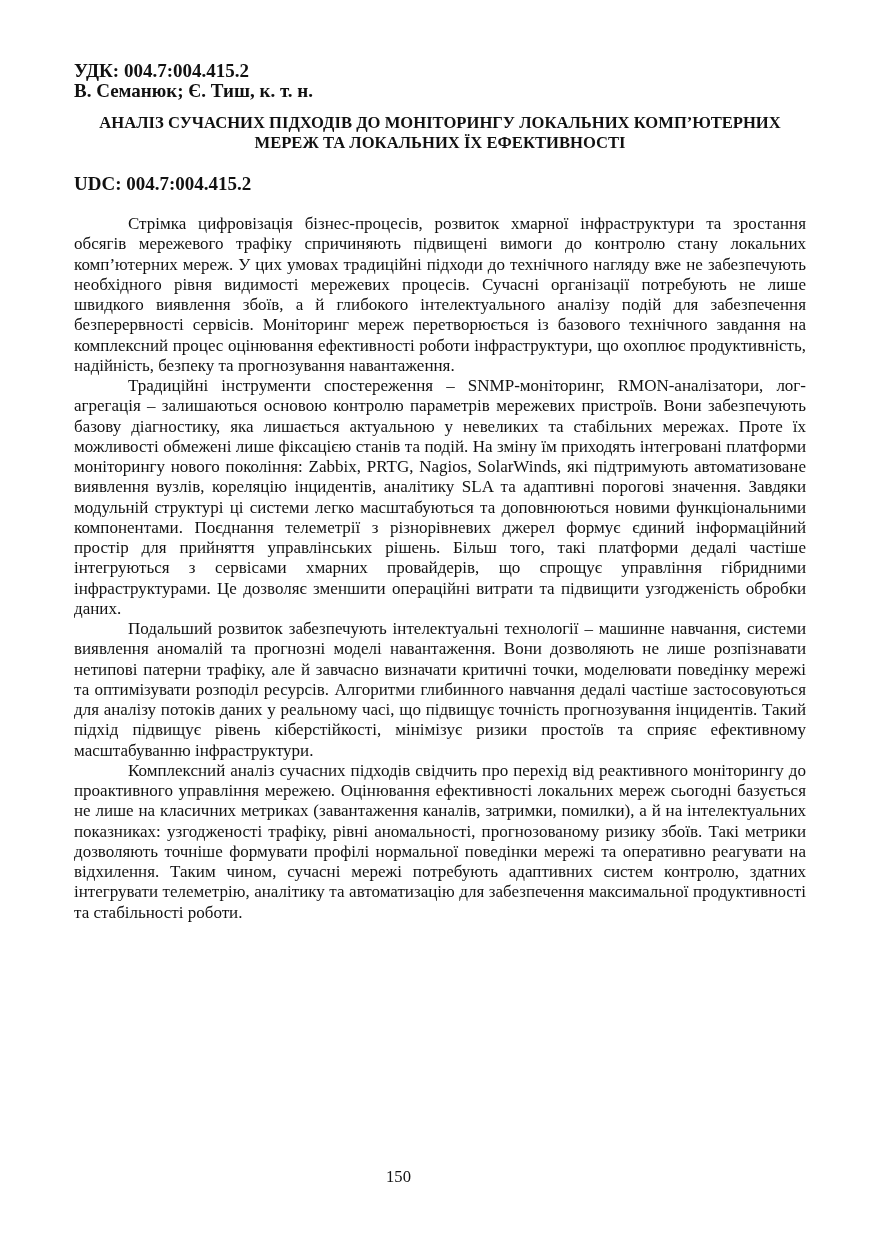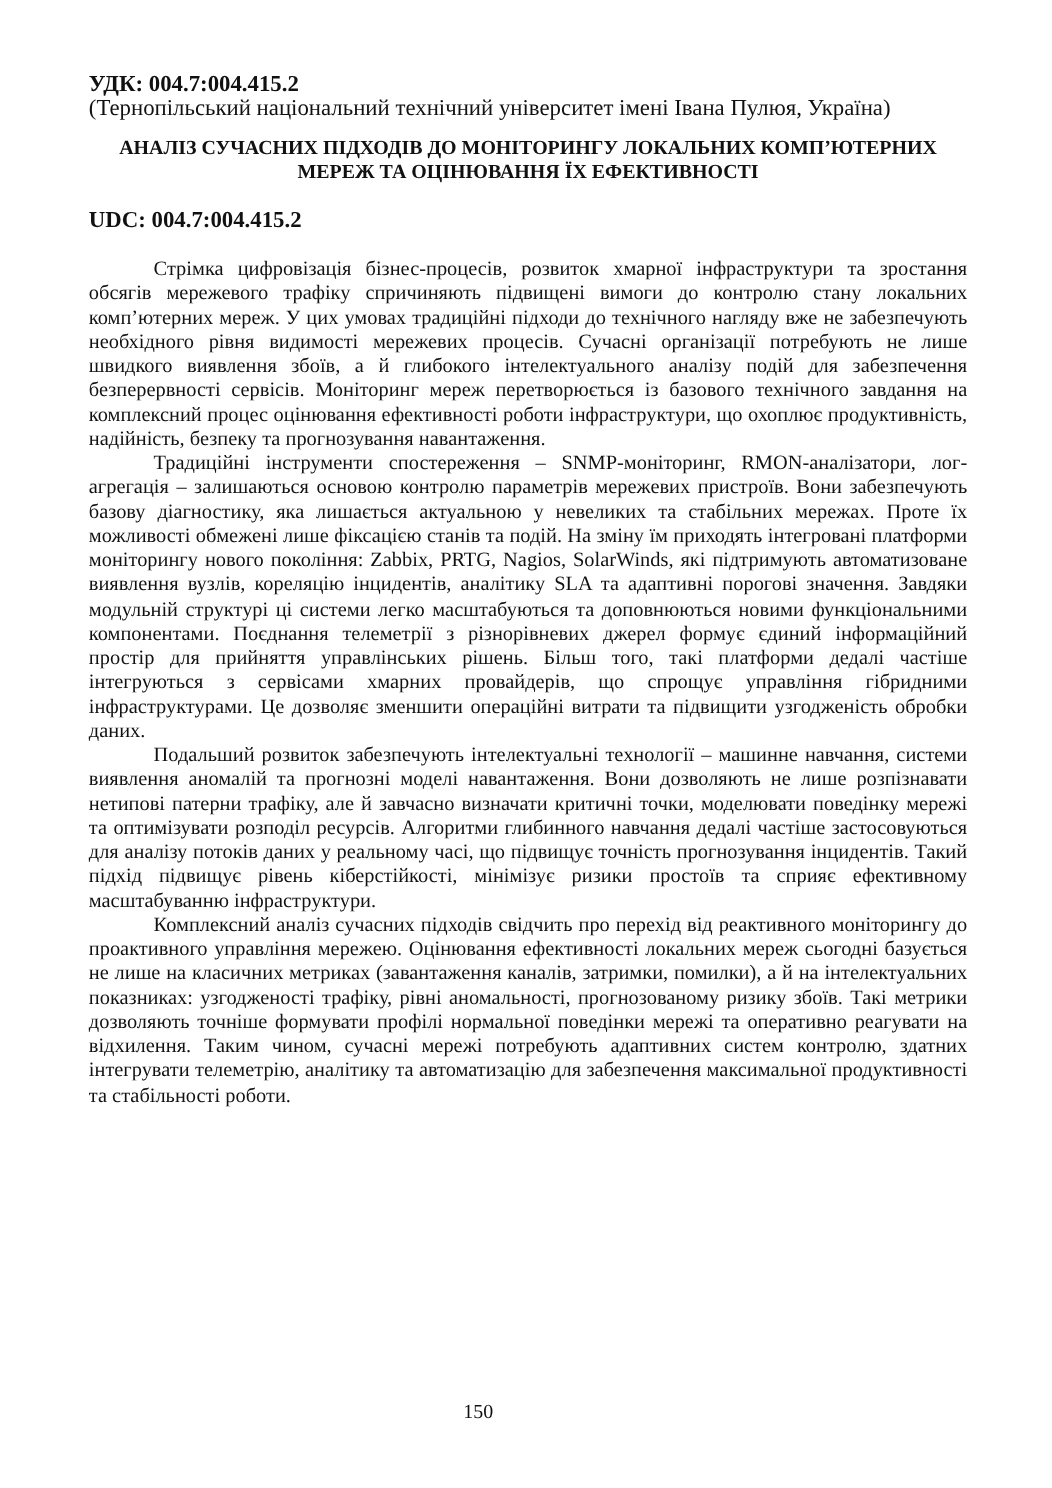--- a/index.html
+++ b/index.html
@@ -56,25 +56,25 @@
       text-align: center;
       font-size: 16.6px;
       line-height: 20px;
     }
   </style>
 </head>
 <body>
 
 <div class="page">
   <p class="line bold">УДК: 004.7:004.415.2</p>
-  <p class="line">(Тернопільський національний технічний університет імені Івана Пулюя, Україна)</p>
+  <p class="line bold">В. Семанюк; Є. Тиш, к. т. н.</p>
 
   <div class="ua-title">
     <p class="title">АНАЛІЗ СУЧАСНИХ ПІДХОДІВ ДО МОНІТОРИНГУ ЛОКАЛЬНИХ КОМП’ЮТЕРНИХ</p>
-    <p class="title">МЕРЕЖ ТА ОЦІНЮВАННЯ ЇХ ЕФЕКТИВНОСТІ</p>
+    <p class="title">МЕРЕЖ ТА ЛОКАЛЬНИХ ЇХ ЕФЕКТИВНОСТІ</p>
   </div>
 
   <div class="udc-block">
     <p class="line bold">UDC: 004.7:004.415.2</p>
   </div>
 
 
   <div class="body-text">
     <p class="para">Стрімка цифровізація бізнес-процесів, розвиток хмарної інфраструктури та зростання обсягів мережевого трафіку спричиняють підвищені вимоги до контролю стану локальних комп’ютерних мереж. У цих умовах традиційні підходи до технічного нагляду вже не забезпечують необхідного рівня видимості мережевих процесів. Сучасні організації потребують не лише швидкого виявлення збоїв, а й глибокого інтелектуального аналізу подій для забезпечення безперервності сервісів. Моніторинг мереж перетворюється із базового технічного завдання на комплексний процес оцінювання ефективності роботи інфраструктури, що охоплює продуктивність, надійність, безпеку та прогнозування навантаження.</p>
     <p class="para">Традиційні інструменти спостереження – SNMP-моніторинг, RMON-аналізатори, лог-агрегація – залишаються основою контролю параметрів мережевих пристроїв. Вони забезпечують базову діагностику, яка лишається актуальною у невеликих та стабільних мережах. Проте їх можливості обмежені лише фіксацією станів та подій. На зміну їм приходять інтегровані платформи моніторингу нового покоління: Zabbix, PRTG, Nagios, SolarWinds, які підтримують автоматизоване виявлення вузлів, кореляцію інцидентів, аналітику SLA та адаптивні порогові значення. Завдяки модульній структурі ці системи легко масштабуються та доповнюються новими функціональними компонентами. Поєднання телеметрії з різнорівневих джерел формує єдиний інформаційний простір для прийняття управлінських рішень. Більш того, такі платформи дедалі частіше інтегруються з сервісами хмарних провайдерів, що спрощує управління гібридними інфраструктурами. Це дозволяє зменшити операційні витрати та підвищити узгодженість обробки даних.</p>

